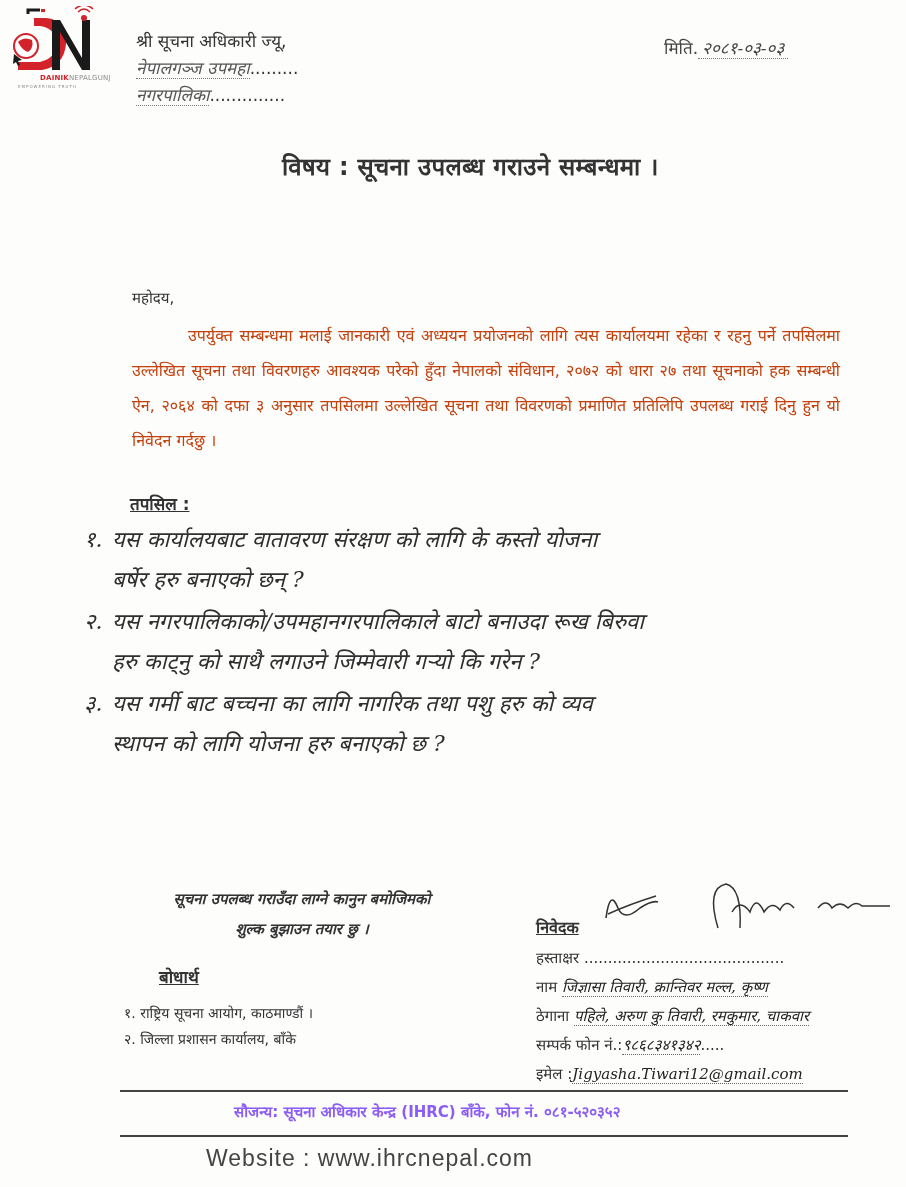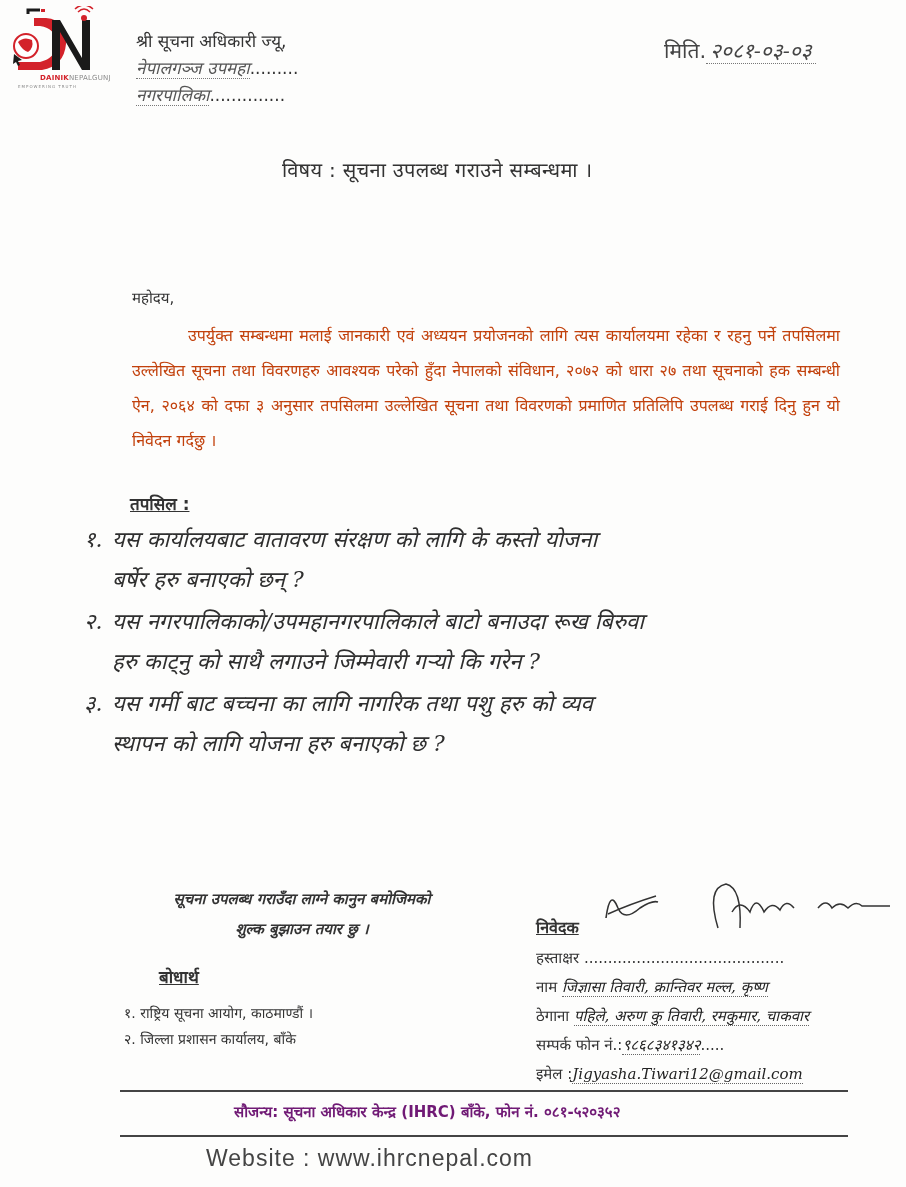--- a/index.html
+++ b/index.html
@@ -11,24 +11,24 @@
   .abs { position:absolute; }
   
   .logo { left:4px; top:6px; width:92px; height:86px; }
   .logo-brand { position:absolute; left:2px; top:68px; font-size:7px; font-weight:bold; letter-spacing:0.2px; white-space:nowrap;padding-left:34px; }
   .logo-brand .red { color:#d3222a; }
   .logo-brand .grey { color:#8a8a8a; font-weight:normal; }
   .logo-tag { position:absolute; left:14px; top:78px; font-size:4px; color:#888; letter-spacing:1px; white-space:nowrap; }
 
   .addressee { left:136px; top:28px; font-size:17px; line-height:27px; color:#333; }
   .addressee .hand { font-family:"DejaVu Serif", serif; font-style:italic; color:#555; border-bottom:1px dotted #777; }
-  .date { left:664px; top:36px; font-size:21px; color:#444; }
+  .date { left:664px; top:36px; font-size:17px; color:#444; }
   .date .hand { font-family:"DejaVu Serif", serif; font-style:italic; border-bottom:1px dotted #777; padding:0 4px; }
 
-  .subject { left:282px; top:156px; font-size:20px; font-weight:normal; color:#333; letter-spacing:0.3px; }
+  .subject { left:282px; top:149px; font-size:24px; font-weight:bold; color:#333; letter-spacing:0.3px; }
 
   .salutation { left:132px; top:287px; font-size:15px; color:#333; }
   .body-para { left:132px; top:318px; width:708px; font-size:16px; line-height:35px; color:#c2410c; text-align:justify; text-indent:56px; }
 
   .tapasil { left:130px; top:492px; font-size:17px; font-weight:bold; color:#333; text-decoration:underline; }
   .items { left:84px; top:520px; width:790px; }
   .item { font-family:"DejaVu Serif", serif; font-style:italic; font-size:22px; line-height:40px; color:#2f2f2f; margin-bottom:2px; }
   .item .num { display:inline-block; width:28px; }
   .item .cont { padding-left:28px; display:block; }
 
@@ -36,21 +36,21 @@
   .bodharth { left:124px; top:965px; font-size:17px; font-weight:bold; text-decoration:underline; color:#333;margin-left:35px; }
   .cc-list { left:124px; top:1000px; font-size:14px; line-height:26px; color:#333; }
 
   .applicant { left:536px; top:916px; width:360px; font-size:15px; color:#333; }
   .applicant .head { font-weight:bold; text-decoration:underline; font-size:16px; margin-bottom:6px; }
   .applicant .row { line-height:29px; white-space:nowrap; }
   .applicant .val { font-family:"DejaVu Serif", serif; font-style:italic; color:#222; border-bottom:1px dotted #666; }
   .sig { position:absolute; }
 
   .rule { left:120px; width:728px; height:0; border-top:2px solid #444; }
-  .courtesy { left:234px; top:1101px; font-size:15px; font-weight:bold; color:#701a75; }
+  .courtesy { left:234px; top:1101px; font-size:15px; font-weight:bold; color:#8b5cf6; }
   .website { left:206px; top:1145px; font-family:"Liberation Sans", sans-serif; font-size:23px; color:#444; letter-spacing:1px; }
 </style>
 </head>
 <body>
 
 <div class="abs logo">
   <svg width="92" height="70" viewBox="0 0 92 70">
 
     <path d="M24 8 L24 4 L36 4" stroke="#1a1a1a" stroke-width="3" fill="none"></path>
     <rect x="37" y="3" width="4" height="3" fill="#d3222a"></rect>

